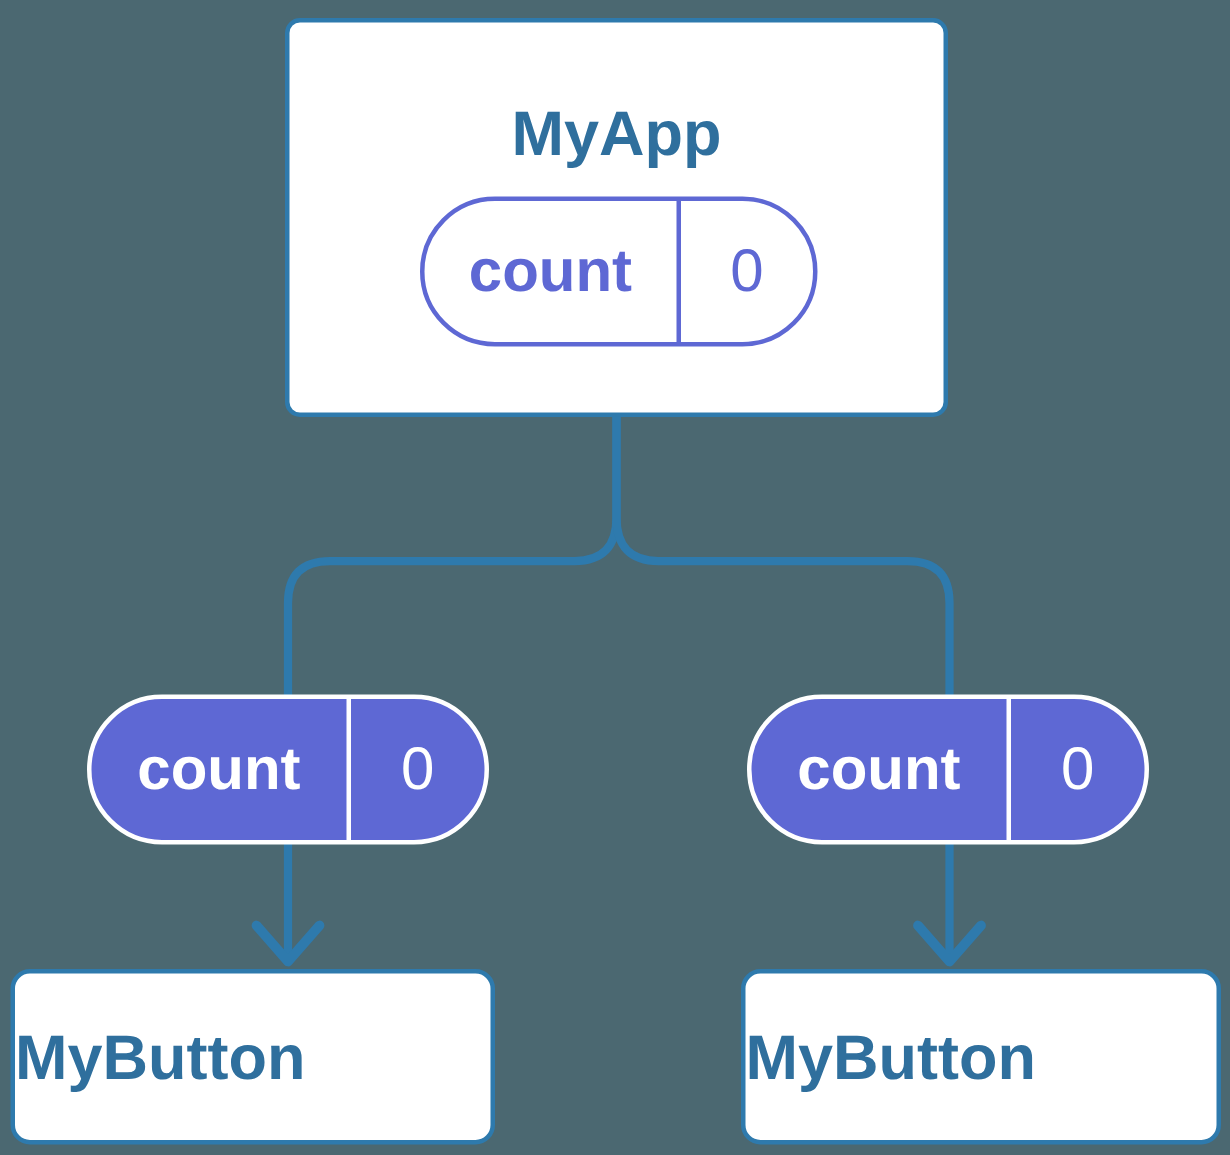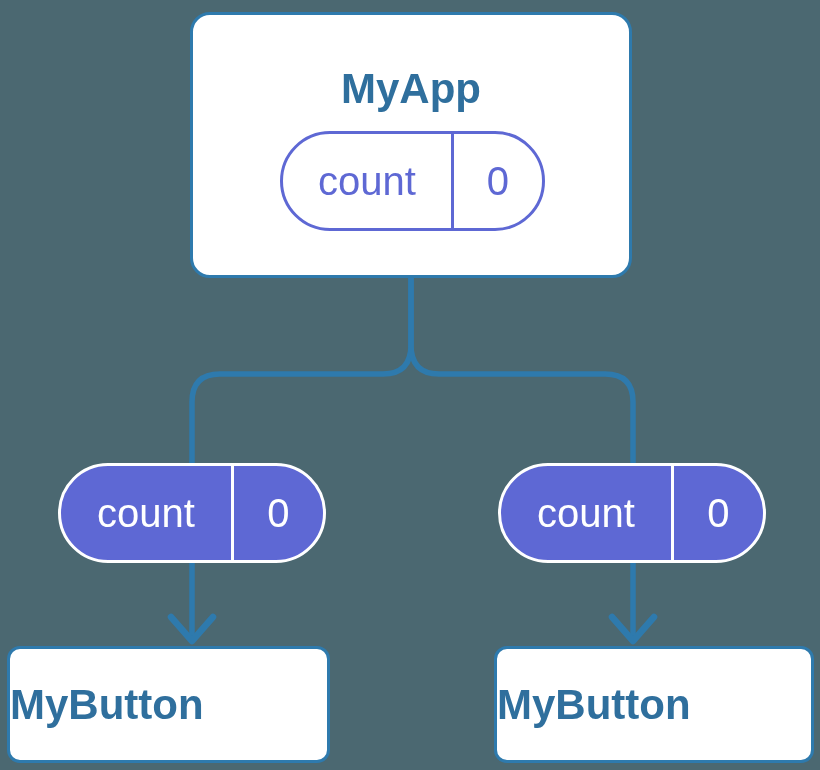--- a/index.html
+++ b/index.html
@@ -22,42 +22,42 @@
   
   svg.wires{position:absolute;left:0;top:0;width:820px;height:770px;}
   svg.wires path{stroke:var(--line);fill:none;stroke-width:5.5;}
   svg.wires path.chev{stroke-width:6.5;stroke-linecap:round;stroke-linejoin:round;}
 
   
   .node{
     position:absolute;
     background:var(--card-bg);
     border:3px solid var(--line);
-    border-radius:20px;
+    border-radius:10px;
   }
   .node.app{left:190px;top:12px;width:442px;height:266px;}
   .node.btn{display:flex;align-items:center;justify-content:flex-start;height:117px;top:646px;border-radius:13px;}
   .node.btn-left{left:7px;width:323px;}
   .node.btn-right{left:494px;width:320px;}
   .node-title{
     font-size:42px;font-weight:700;line-height:48px;
     color:var(--title-text);
     text-align:center;white-space:nowrap;
   }
   .app-title{position:absolute;left:0;top:50px;width:100%;}
 
   
   .pill{
     display:flex;align-items:stretch;
     width:268px;height:100px;
     border-radius:50px;overflow:hidden;
     font-size:40px;line-height:1;
   }
   .pill .pill-label{
-    flex:0 0 66%;display:flex;align-items:center;justify-content:center;
+    flex:0 0 66%;display:flex;align-items:center;justify-content:center;font-weight:bold;
   }
   .pill .pill-value{
     flex:1 1 auto;display:flex;align-items:center;justify-content:center;
   }
   .pill.outline{
     position:absolute;left:87px;top:116px;width:265px;
     background:var(--card-bg);
     border:3px solid var(--purple);
     color:var(--purple);
   }

